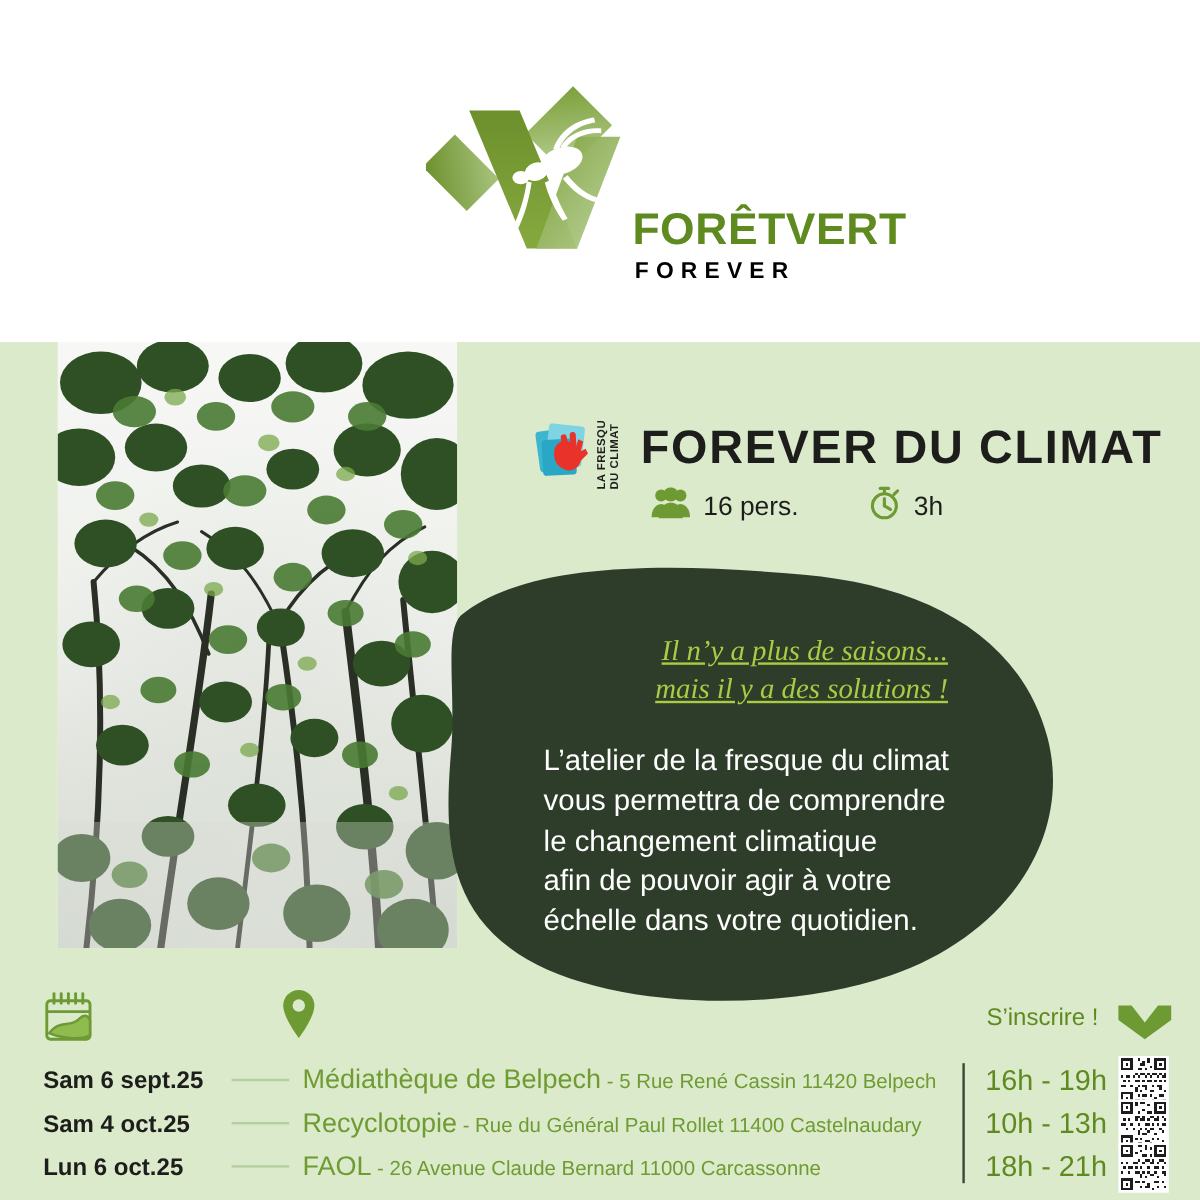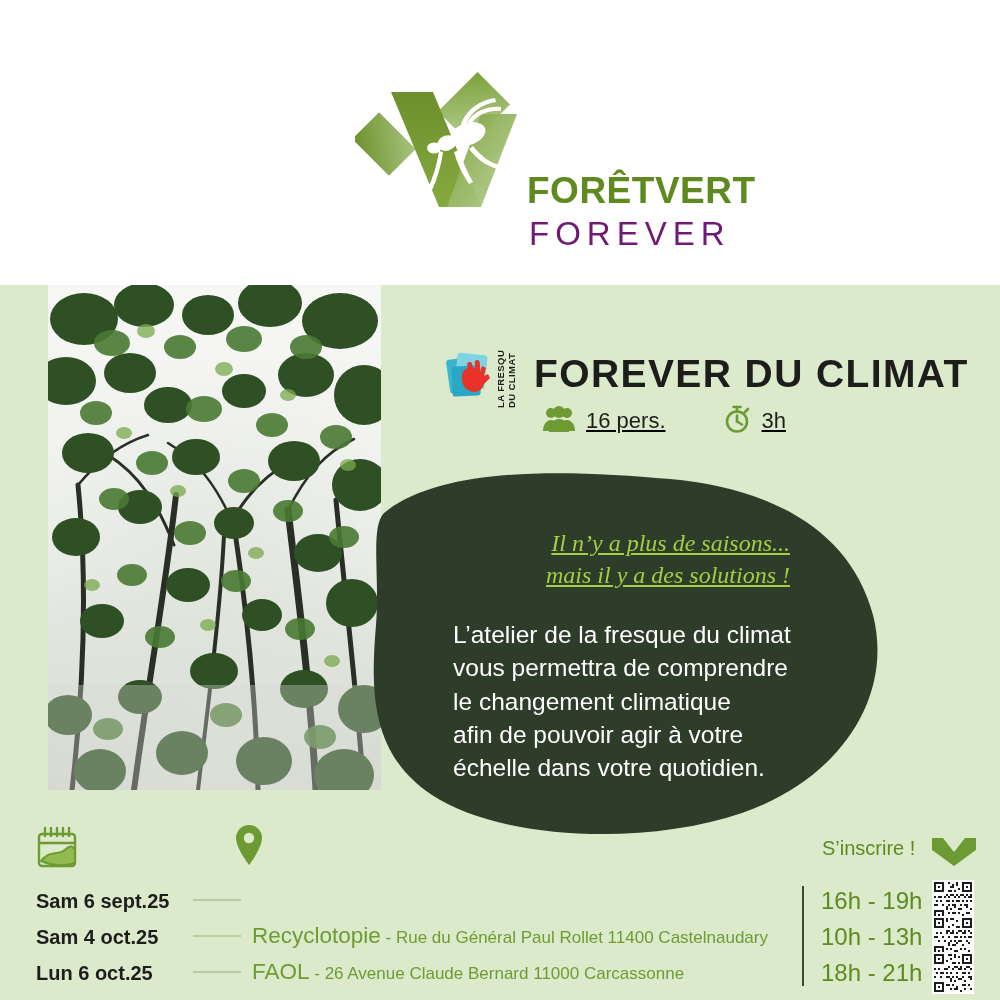--- a/index.html
+++ b/index.html
@@ -35,24 +35,24 @@
   }
   .brand-name {
     font-size: 37px;
     font-weight: bold;
     letter-spacing: 0.5px;
     color: #5f8a1f;
     line-height: 1;
     margin: 0;
   }
   .brand-tagline {
-    font-size: 33px;
-    font-weight: normal;
+    font-size: 19px;
+    font-weight: bold;
     letter-spacing: 6px;
-    color: #701a75;
+    color: #000000;
     line-height: 1;
     margin: 8px 0 0 2px;
   }
 
   
   .main-panel {
     position: absolute;
     left: 0; top: 285px;
     width: 1000px; height: 715px;
     background: #dbeacb;
@@ -89,21 +89,20 @@
     line-height: 1;
     margin: 0;
     white-space: nowrap;
   }
   .workshop-meta {
     position: absolute;
     left: 96px; top: 56px;
     display: flex;
     align-items: center;
     gap: 14px;
-    text-decoration: underline;
   }
   .meta-item {
     display: flex;
     align-items: center;
     gap: 10px;
   }
   .meta-item .meta-label {
     font-size: 22px;
     color: #1d1d1b;
     line-height: 1;
@@ -498,20 +497,23 @@
     </svg>
   </span>
 
   <div class="sched-table">
 
     <div class="sched-divider"></div>
 
     <div class="sched-row sched-row-0">
       <span class="sched-date">Sam 6 sept.25</span>
       <span class="sched-dash"></span>
+      <span class="sched-venue-wrap">
+        <span class="venue-name">Médiathèque de Belpech</span><span class="venue-addr"> - 5 Rue René Cassin 11420 Belpech</span>
+      </span>
       <span class="sched-time">16h - 19h</span>
       <span class="sched-qr">
         <svg width="42" height="42" viewBox="0 0 21 21" shape-rendering="crispEdges">
           <rect width="21" height="21" fill="#ffffff"></rect>
           <g fill="#1d1d1b">
             <rect x="1" y="1" width="5" height="1"></rect>
               <rect x="1" y="2" width="1" height="3"></rect>
               <rect x="5" y="2" width="1" height="3"></rect>
               <rect x="1" y="5" width="5" height="1"></rect>
               <rect x="3" y="3" width="1" height="1"></rect>

